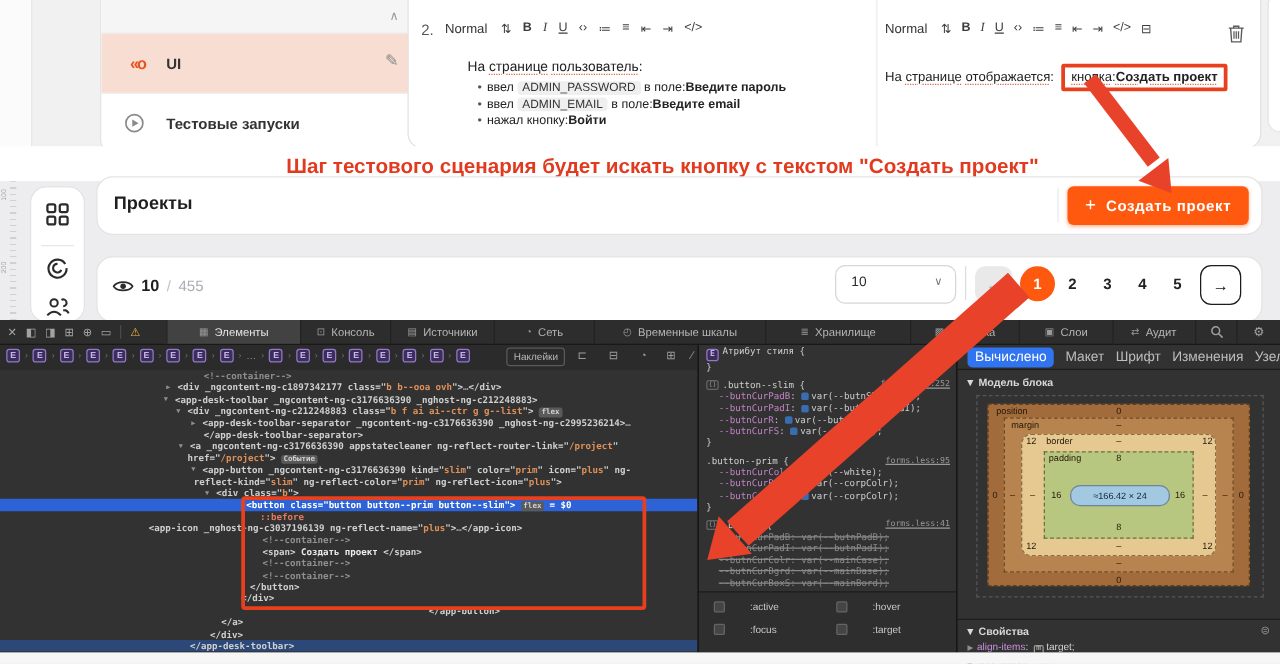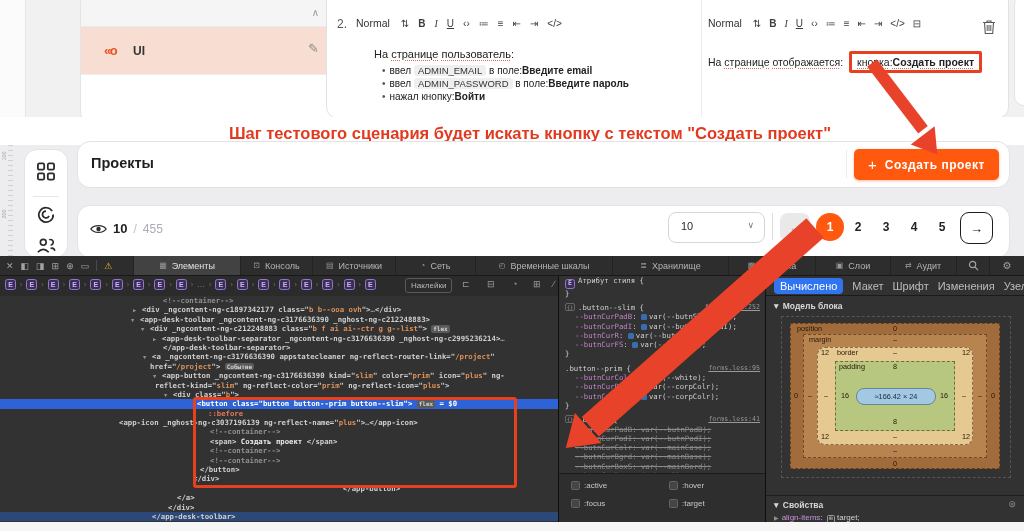--- a/index.html
+++ b/index.html
@@ -113,21 +113,21 @@
 
   #styles-panel{position:absolute;left:558px;top:20px;width:207px;height:246px;background:#323232;border-left:1px solid #0f0f0f;box-sizing:border-box;overflow:hidden;}
   .sl{position:relative;font-family:"DejaVu Sans Mono",monospace;font-size:7.3px;line-height:9.3px;color:#cfcfcf;padding-left:6px;white-space:pre;}
   .sl .ebadge{display:inline-flex;width:10px;height:10px;font-size:6.5px;vertical-align:-2px;margin-right:3px;}
   .braceic{display:inline-block;border:1px solid #666;border-radius:2px;color:#9a9a9a;font-size:5px;line-height:6px;padding:0 1px;margin-right:3px;vertical-align:1px;}
   .lesslink{position:absolute;right:5px;top:0;color:#999;text-decoration:underline;font-size:6.6px;}
   .pname{color:#c182c4;} .pval{color:#cdcdcd;}
   .struckline .pname,.struckline .pval{color:#8a8a8a;text-decoration:line-through;}
   .varsw{display:inline-block;width:6px;height:6px;background:#3a6db0;border-radius:1.5px;margin:0 2px -1px 0;}
   #pseudo-area{position:absolute;left:0;bottom:0;width:100%;height:48px;background:#2e2e2e;border-top:1px solid #1c1c1c;}
-  .ps-item{position:absolute;display:flex;align-items:flex-end;gap:4px;font-size:8px;color:#c8c8c8;}
+  .ps-item{position:absolute;display:flex;align-items:flex-end;gap:20px;font-size:8px;color:#c8c8c8;}
   .ps-box{width:7px;height:7px;background:#454545;border:1px solid #646464;border-radius:1.5px;}
 
   #computed-panel{position:absolute;left:765px;top:20px;width:259px;height:246px;background:#323232;border-left:1px solid #0f0f0f;box-sizing:border-box;}
   #cp-tabs{position:absolute;left:0;top:0;width:100%;height:20px;border-bottom:1px solid #1b1b1b;display:flex;align-items:center;gap:9px;padding-left:8px;box-sizing:border-box;}
   .cp-tab{font-size:11px;color:#bdbdbd;}
   .cp-tab.active{background:#3174ef;color:#fff;border-radius:4px;padding:2px 6px;}
   #bm-title{position:absolute;left:6px;top:25px;font-size:8.5px;font-weight:bold;color:#d8d8d8;}
   #bm-outer{position:absolute;left:15px;top:40px;width:228px;height:160px;border:1px dashed #565656;}
   #box-model{position:absolute;left:24px;top:47px;width:210px;height:146px;font-size:7.3px;}
   .bm-rect{position:absolute;border:1px dashed rgba(40,20,0,.5);box-sizing:border-box;}
@@ -160,20 +160,29 @@
 
     <div id="scn-list">
       <div class="scn-toprow">
         <span class="scn-chev">∧</span>
       </div>
       <div class="scn-row active">
         <span class="scn-ico replay-glyph">«o</span>
         <span class="scn-label">UI</span>
         <span class="pencil">✎</span>
       </div>
+      <div class="scn-row">
+        <span class="scn-ico">
+          <svg width="17" height="17" viewBox="0 0 20 20">
+              <circle cx="10" cy="10" r="8" fill="none" stroke="#8a8a8a" stroke-width="1.6"></circle>
+              <polygon points="8,6.5 8,13.5 14,10" fill="#8a8a8a"></polygon>
+            </svg>
+        </span>
+        <span class="scn-label">Тестовые запуски</span>
+      </div>
     </div>
 
     <div id="editor-card">
       <span id="step-num">2.</span>
       <div class="ed-divider"></div>
 
       <div class="ed-toolbar" style="left:29px;">
         <span class="ed-fmt">Normal</span>
         <span id="lt-icons" style="display:flex;gap:9px;">
             <span class="ed-ic">⇅</span>
@@ -187,22 +196,22 @@
             <span class="ed-ic">⇥</span>
             <span class="ed-ic">&lt;/&gt;</span>
           </span>
       </div>
 
       <div id="ed-left-content">
         <div class="ed-title">
           <span>На </span><span class="sp">странице</span><span> </span><span class="sp">пользователь</span><span>:</span>
         </div>
         <div class="ed-bullets">
+          <div class="ed-bullet"><span class="dot">•</span><span>ввел </span><span class="chip">ADMIN_PASSWORD</span><span> в поле:</span><b>Введите пароль</b></div>
           <div class="ed-bullet"><span class="dot">•</span><span>ввел </span><span class="chip">ADMIN_EMAIL</span><span> в поле:</span><b>Введите email</b></div>
-          <div class="ed-bullet"><span class="dot">•</span><span>ввел </span><span class="chip">ADMIN_PASSWORD</span><span> в поле:</span><b>Введите пароль</b></div>
           <div class="ed-bullet"><span class="dot">•</span><span>нажал кнопку:</span><span></span><b>Войти</b></div>
         </div>
       </div>
 
       <div class="ed-toolbar" style="left:381px;">
         <span class="ed-fmt">Normal</span>
         <span id="rt-icons" style="display:flex;gap:8px;">
             <span class="ed-ic">⇅</span>
             <span class="ed-ic b">B</span>
             <span class="ed-ic i">I</span>

